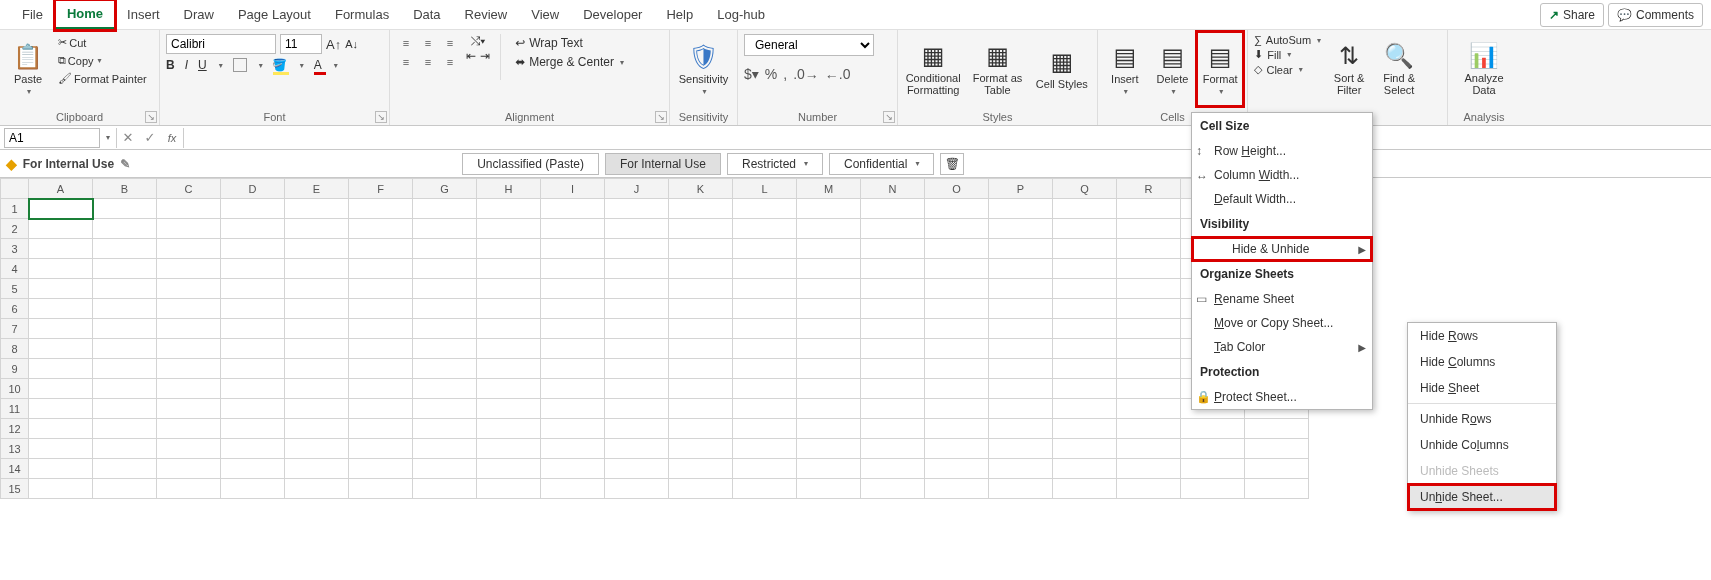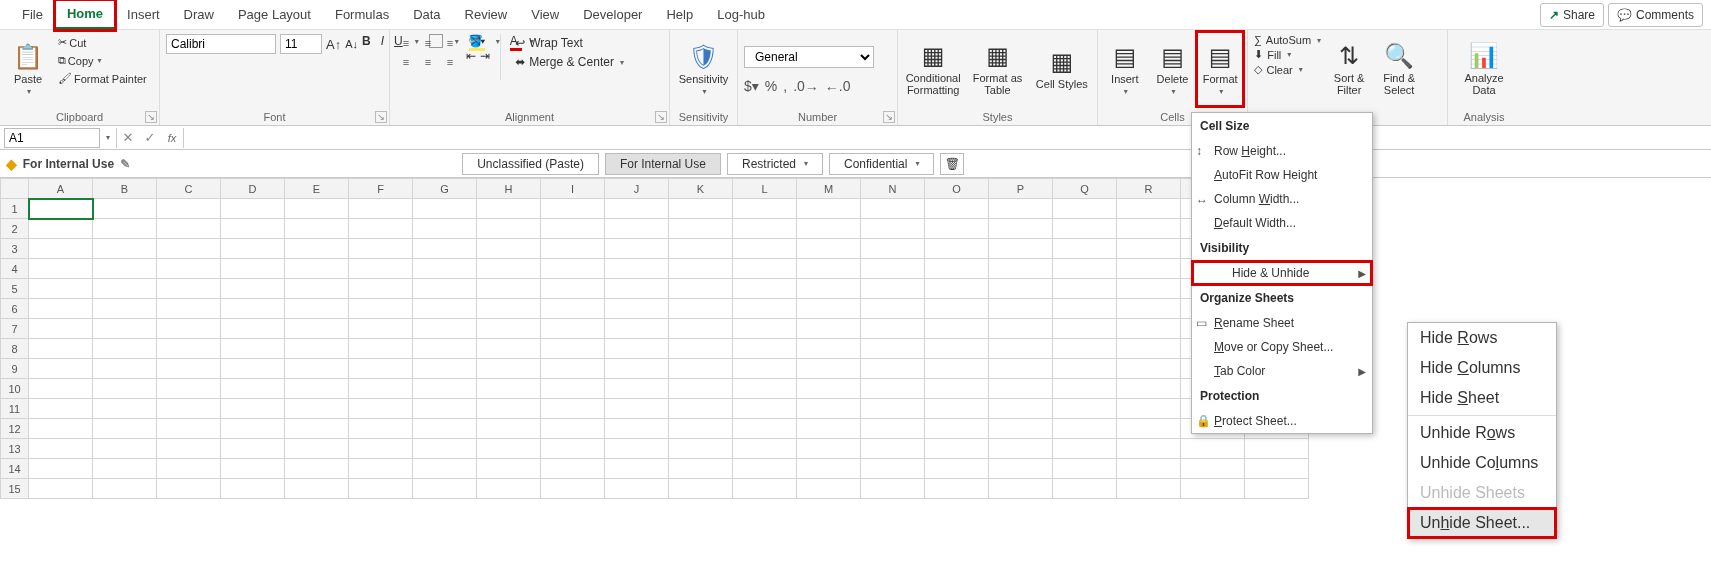--- a/index.html
+++ b/index.html
@@ -31,21 +31,21 @@
 
   .font-combo, .size-combo { border: 1px solid #bbb; background: #fff; height: 20px; font-size: 12px; padding: 0 4px; }
   .font-combo { width: 110px; }
   .size-combo { width: 42px; }
 
   .align-grid { display: grid; grid-template-columns: repeat(3, 20px); gap: 2px; }
   .align-grid .ic { width: 20px; height: 18px; font-size: 11px; color: #555; }
 
   .merge-btn { display: flex; align-items: center; gap: 4px; font-size: 12px; padding: 2px 4px; }
 
-  .num-combo { border: 1px solid #bbb; background: #fff; height: 22px; width: 130px; padding: 0 6px; font-size: 12px; margin-top: 12px; }
+  .num-combo { border: 1px solid #bbb; background: #fff; height: 22px; width: 130px; padding: 0 6px; font-size: 12px; }
   .num-row { display: flex; gap: 6px; margin-top: 4px; }
   .num-row .ic { font-size: 14px; color: #555; }
 
   .styles-body .big-btn { width: 72px; }
   .cells-body .big-btn { width: 44px; }
 
   .format-highlight { outline: 3px solid #d80000; outline-offset: 1px; }
 
   .edit-col { display: flex; flex-direction: column; gap: 2px; font-size: 11px; }
   .edit-row { display: flex; align-items: center; gap: 4px; white-space: nowrap; }
@@ -53,21 +53,21 @@
   
   .dropdown { position: absolute; top: 112px; left: 1191px; width: 182px; background: #fff; border: 1px solid #b5b5b5; box-shadow: 2px 2px 6px rgba(0,0,0,.25); z-index: 20; }
   .dd-section { font-weight: 700; font-size: 12px; padding: 6px 8px; color: #2a2a2a; }
   .dd-item { display: flex; align-items: center; gap: 8px; padding: 5px 10px 5px 22px; font-size: 12px; color: #333; position: relative; }
   .dd-item .ic { position: absolute; left: 4px; font-size: 12px; color: #555; }
   .dd-item .sub { position: absolute; right: 6px; font-size: 10px; color: #555; }
   .dd-item.highlighted { outline: 3px solid #d80000; outline-offset: -2px; background: #fff; padding-left: 40px; }
   .dd-sep { height: 1px; background: #ddd; margin: 2px 0; }
 
   .submenu { position: absolute; top: 322px; left: 1407px; width: 150px; background: #fff; border: 1px solid #b5b5b5; box-shadow: 2px 2px 6px rgba(0,0,0,.25); z-index: 21; }
-  .sm-item { padding: 6px 12px; font-size: 16px; color: #333; }
+  .sm-item { padding: 6px 12px; font-size: 12px; color: #333; }
   .sm-item.disabled { color: #bbb; }
   .sm-item.highlighted { outline: 3px solid #d80000; outline-offset: -2px; background: #e6e6e6; }
 
   
   .formula-bar { display: flex; align-items: center; height: 24px; border-bottom: 1px solid #c8c8c8; background: #fff; }
   .name-box { width: 96px; height: 20px; border: 1px solid #bbb; margin: 0 4px; padding: 8px 4px; font-size: 12px; }
   .fb-btn { width: 22px; text-align: center; color: #888; font-size: 13px; }
   .fx { font-style: italic; color: #666; font-size: 11px; }
   .formula-input { flex: 1; border: none; height: 20px; padding: 0 6px; font-size: 12px; }
   .fb-sep { border-left: 1px solid #ccc; height: 20px; }
@@ -145,21 +145,21 @@
             <span class="ic">🖌</span>
             <span>Format Painter</span>
           </div>
       </div>
     </div>
     <div class="group-label">Clipboard</div>
     <div class="dlg-launcher">↘</div>
   </div>
 
   <div class="group" style="width:230px">
-    <div class="group-body" style="flex-direction:row;gap:4px;align-items:flex-start">
+    <div class="group-body" style="flex-direction:column;gap:4px;align-items:flex-start">
       <div style="display:flex;gap:4px;align-items:center">
         <input class="font-combo" value="Calibri" style="">
         <input class="size-combo" value="11" style="">
         <span class="ic" style="font-size:13px">A↑</span>
         <span class="ic" style="font-size:11px">A↓</span>
       </div>
       <div style="display:flex;gap:10px;align-items:center">
         <span class="ic" style="font-weight:bold">B</span>
         <span class="ic" style="font-style:italic">I</span>
         <span class="ic ul">U</span>
@@ -760,23 +760,20 @@
     </table>
 </div>
 
 <div class="dropdown">
   <div class="dd-section">Cell Size</div>
   <div class="dd-item">
       <span class="ic">↕</span>
       <span>Row <span class="ul">H</span>eight...</span>
     </div>
   <div class="dd-item">
-      <span><span class="ul">A</span>utoFit Row Height</span>
-    </div>
-  <div class="dd-item">
       <span class="ic">↔</span>
       <span>Column <span class="ul">W</span>idth...</span>
     </div>
   <div class="dd-item">
       <span><span class="ul">D</span>efault Width...</span>
     </div>
   <div class="dd-section">Visibility</div>
   <div class="dd-item highlighted">
       <span>Hide &amp; Unhide</span>
       <span class="sub">▶</span>

